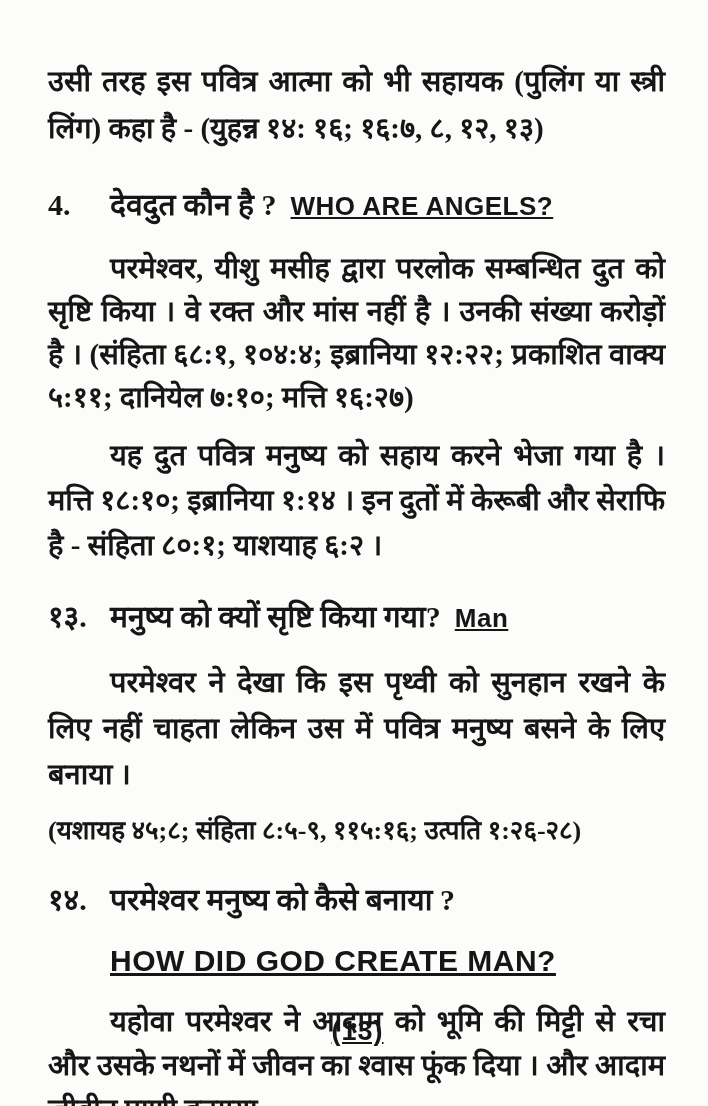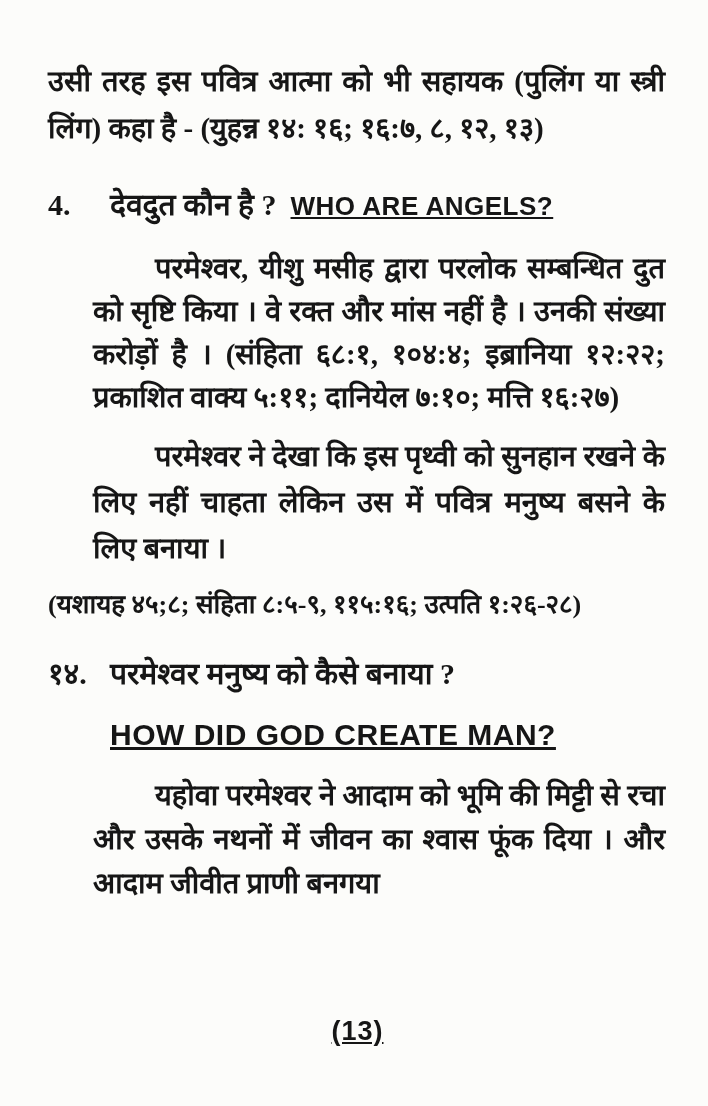--- a/index.html
+++ b/index.html
@@ -21,21 +21,21 @@
     padding: 58px 43px 12px 48px;
     font-weight: 700;
   }
   .body-text {
     font-size: 29px;
     line-height: 47px;
     text-align: justify;
     font-weight: 700;
   }
   .intro { margin-bottom: 0; }
-  .indent { text-indent: 62px; margin-left: 45px; }
+  .indent { text-indent: 62px; }
   .q-heading {
     display: flex;
     align-items: baseline;
     margin-top: 30px;
     margin-bottom: 18px;
     font-size: 30px;
     line-height: 46px;
     font-weight: 700;
   }
   .q-number {
@@ -90,23 +90,29 @@
 
   <p class="body-text intro">उसी तरह इस पवित्र आत्मा को भी सहायक (पुलिंग या स्त्री लिंग) कहा है - (युहन्न १४: १६; १६:७, ८, १२, १३)</p>
 
   <section class="sec-12">
     <div class="q-heading">
       <span class="q-number">4.</span>
       <span class="q-title-hindi">देवदुत कौन है ?</span>
       <span class="latin q-title-english">WHO ARE ANGELS?</span>
     </div>
     <p class="body-text indent para-1 p1">परमेश्वर, यीशु मसीह द्वारा परलोक सम्बन्धित दुत को सृष्टि किया । वे रक्त और मांस नहीं है । उनकी संख्या करोड़ों है । (संहिता ६८:१, १०४:४; इब्रानिया १२:२२; प्रकाशित वाक्य ५:११; दानियेल ७:१०; मत्ति १६:२७)</p>
+    <p class="body-text indent p2">यह दुत पवित्र मनुष्य को सहाय करने भेजा गया है । मत्ति १८:१०; इब्रानिया १:१४ । इन दुतों में केरूबी और सेराफि है - संहिता ८०:१; याशयाह ६:२ ।</p>
   </section>
 
   <section class="sec-13">
+    <div class="q-heading">
+      <span class="q-number">१३.</span>
+      <span class="q-title-hindi">मनुष्य को क्यों सृष्टि किया गया?</span>
+      <span class="latin q-title-english">Man</span>
+    </div>
     <p class="body-text indent p3">परमेश्वर ने देखा कि इस पृथ्वी को सुनहान रखने के लिए नहीं चाहता लेकिन उस में पवित्र मनुष्य बसने के लिए बनाया ।</p>
     <p class="reference-line">(यशायह ४५;८; संहिता ८:५-९, ११५:१६; उत्पति १:२६-२८)</p>
   </section>
 
   <section class="sec-14">
     <div class="q-heading">
       <span class="q-number">१४.</span>
       <span class="q-title-hindi">परमेश्वर मनुष्य को कैसे बनाया ?</span>
     </div>
     <p class="latin q-subtitle">HOW DID GOD CREATE MAN?</p>

